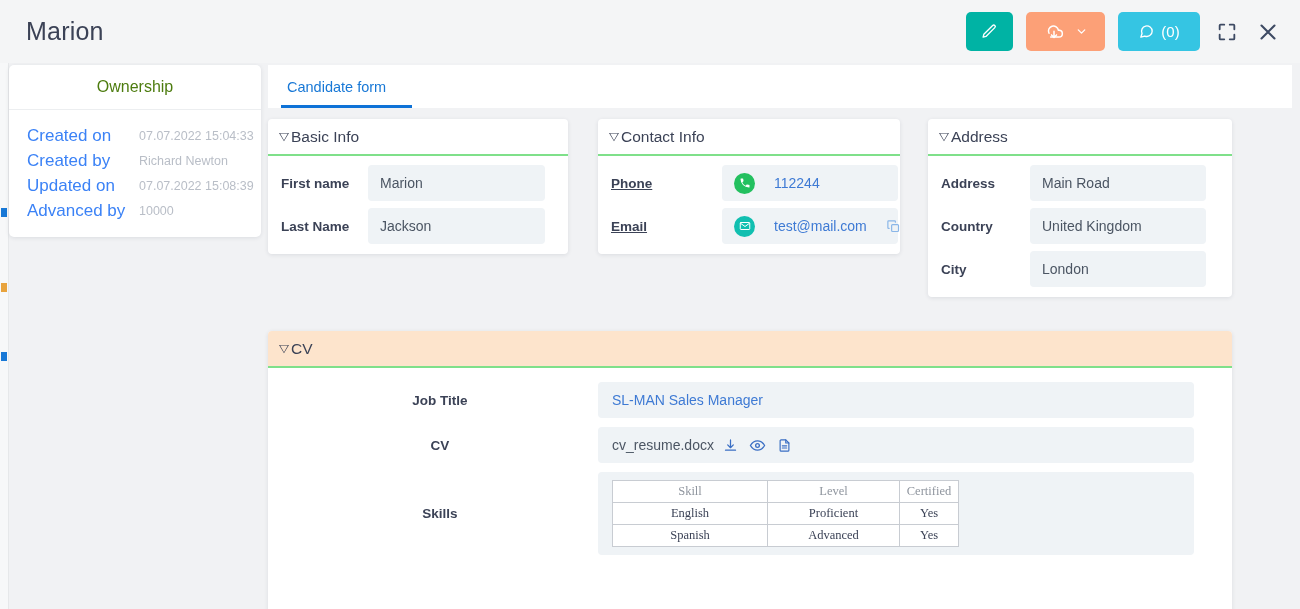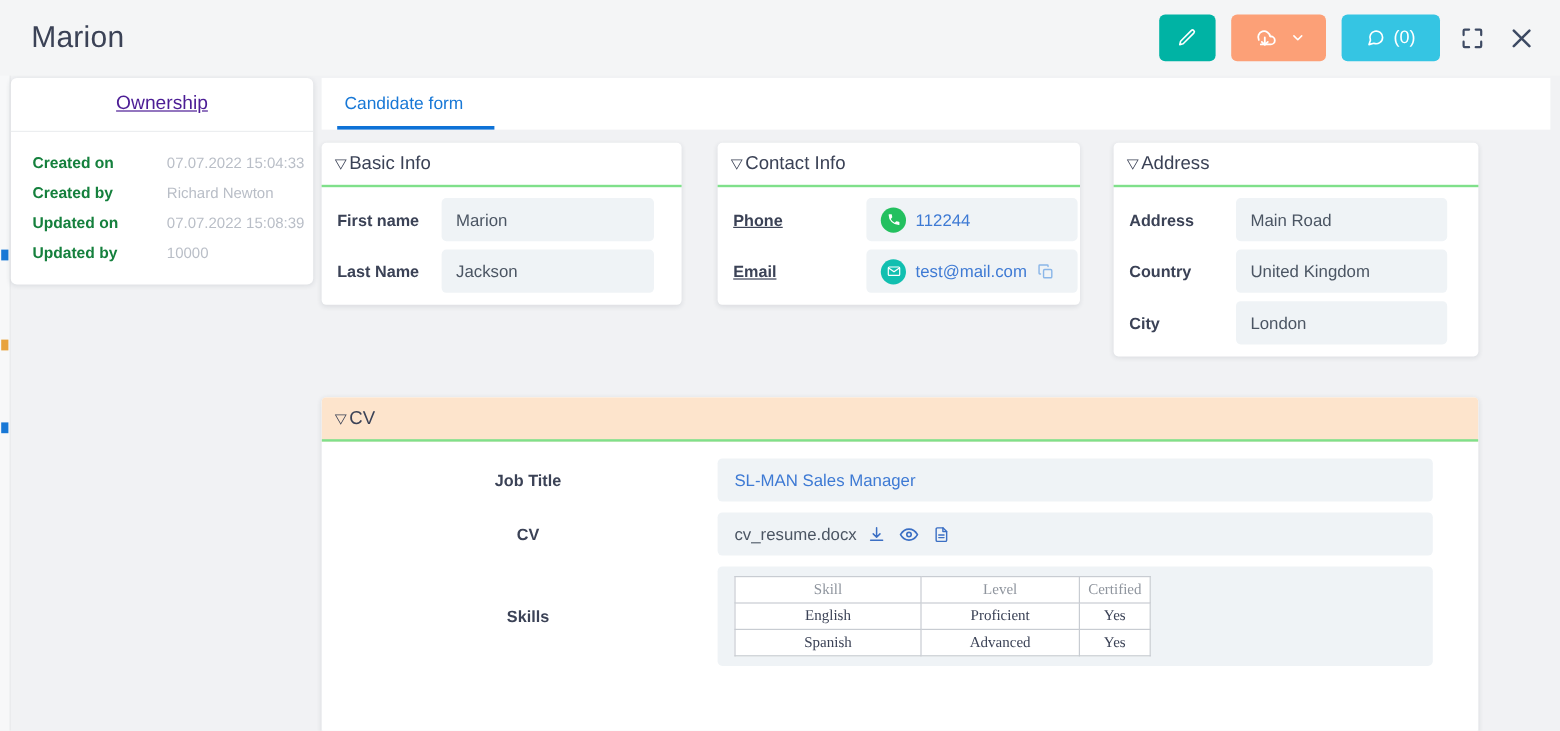--- a/index.html
+++ b/index.html
@@ -76,36 +76,35 @@
     border-radius: 5px;
     box-shadow: 0 1px 4px rgba(30,40,60,.10);
     z-index: 4;
   }
   .ownership-head {
     height: 45px;
     display: flex;
     align-items: center;
     justify-content: center;
     font-size: 16px;
-    color: #4c1d95;
+    color: #4d7c0f;
     border-bottom: 1px solid #eceef0;
-    text-decoration: underline;
   }
   .ownership-body { padding: 13px 0 14px 0; }
   .own-row {
     display: flex;
     align-items: center;
     height: 25px;
     padding-left: 18px;
   }
   .own-label {
     width: 112px;
-    font-size: 13px;
-    font-weight: bold;
-    color: #15803d;
+    font-size: 17px;
+    font-weight: normal;
+    color: #3b82f6;
   }
   .own-value {
     font-size: 12.5px;
     color: #b9bec7;
   }
 
   
   .tabstrip {
     position: absolute;
     left: 268px; top: 65px;
@@ -182,21 +181,21 @@
   }
 
   
   #card-basic   { left: 268px; top: 119px; width: 300px; }
   #card-contact { left: 598px; top: 119px; width: 302px; }
   #card-address { left: 928px; top: 119px; width: 304px; }
 
   #card-basic   .field-label { width: 100px; }
   #card-basic   .field-box   { width: 177px; }
   #card-contact .field-label { width: 124px; text-decoration: underline; }
-  #card-contact .field-box   { width: 176px; }
+  #card-contact .field-box   { width: 176px; gap: 11px; }
   #card-address .field-label { width: 102px; }
   #card-address .field-box   { width: 176px; }
 
   .link-val { color: #3e7ad4; font-size: 14px; }
 
   .badge-icon {
     width: 21px; height: 21px;
     border-radius: 50%;
     display: inline-flex;
     align-items: center;
@@ -326,21 +325,21 @@
     </div>
     <div class="own-row">
       <div class="own-label">Created by</div>
       <div class="own-value">Richard Newton</div>
     </div>
     <div class="own-row">
       <div class="own-label">Updated on</div>
       <div class="own-value">07.07.2022 15:08:39</div>
     </div>
     <div class="own-row">
-      <div class="own-label">Updated by</div>
+      <div class="own-label">Advanced by</div>
       <div class="own-value">10000</div>
     </div>
   </div>
 </div>
 
 <div class="tabstrip">
   <div class="tab">
     <span>Candidate form</span>
   </div>
   <div class="tab-underline"></div>

